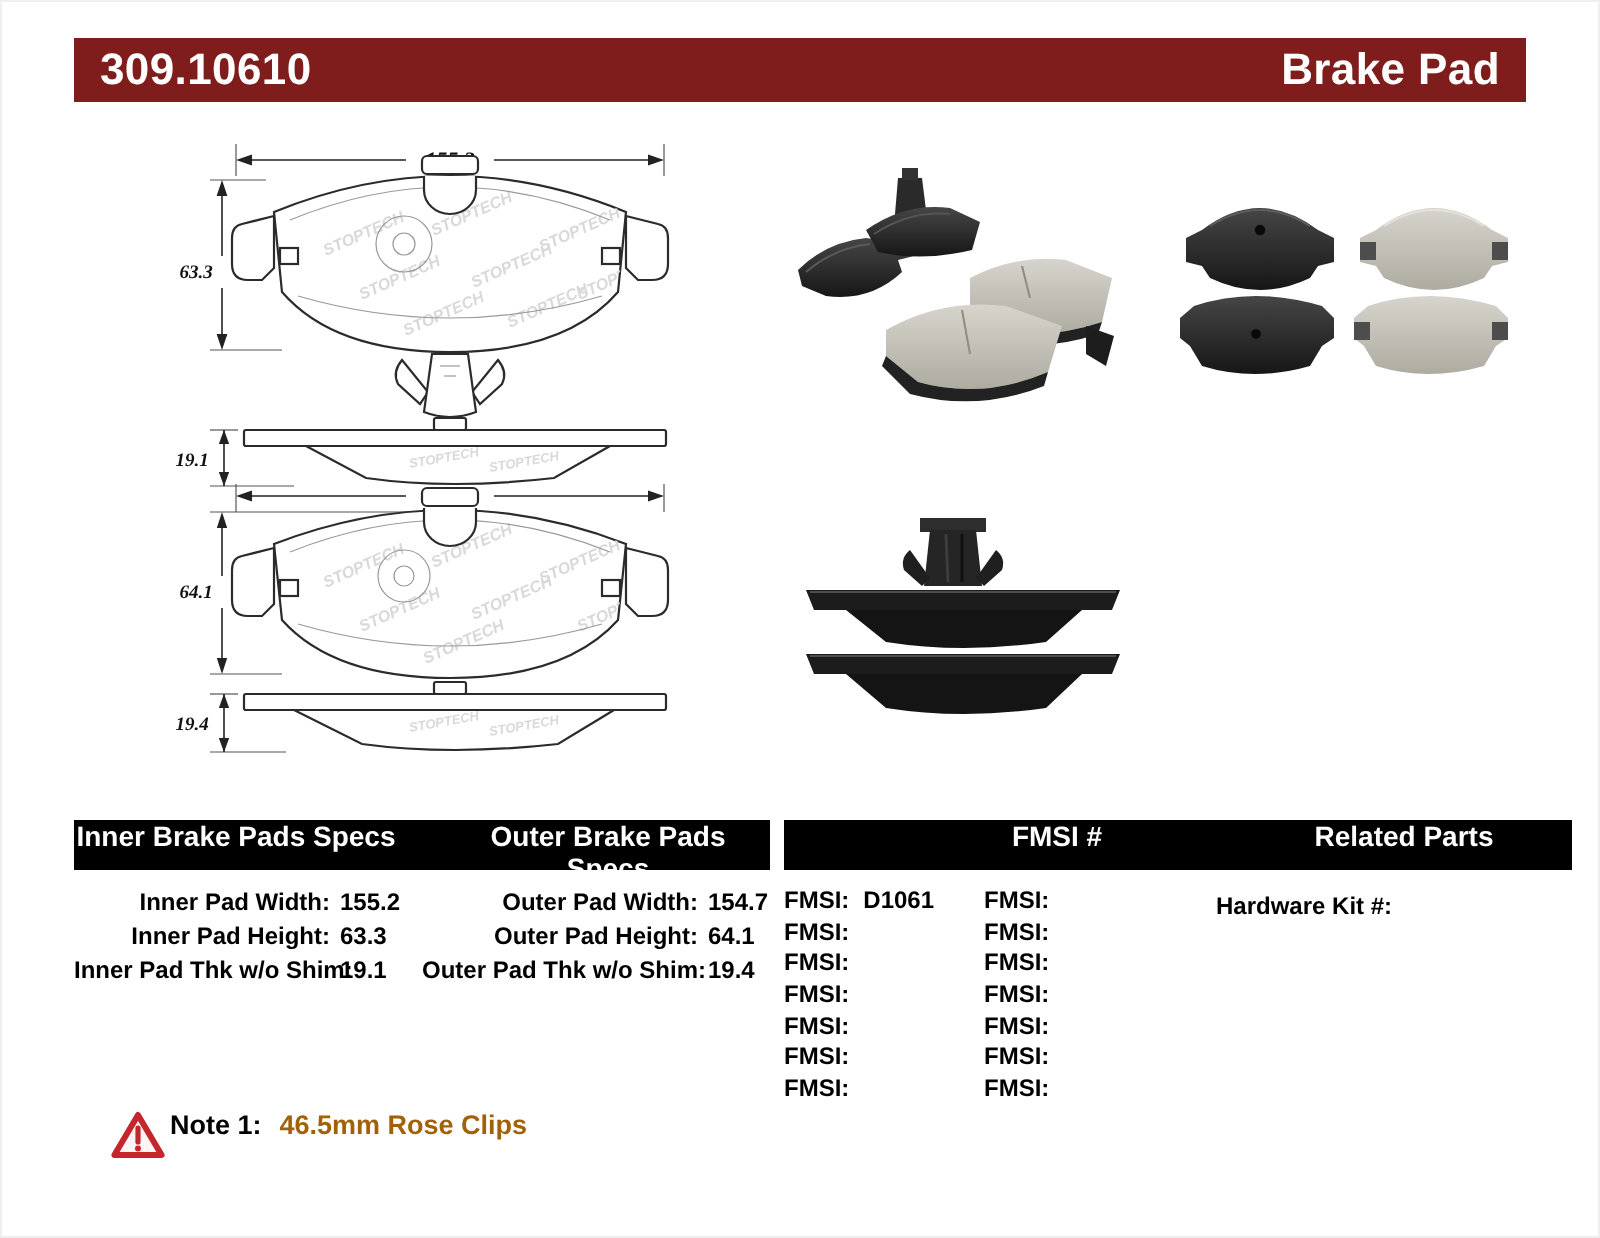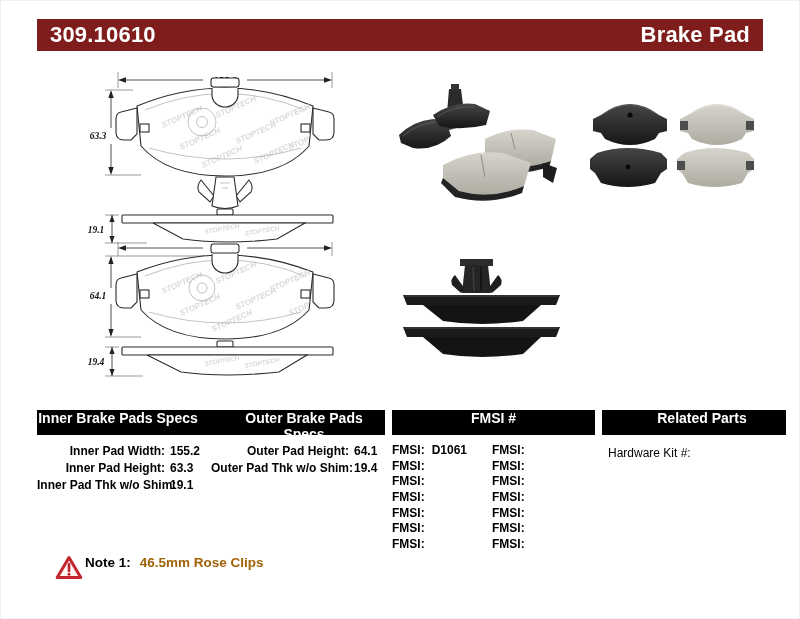--- a/index.html
+++ b/index.html
@@ -26,36 +26,36 @@
        font-size:11px;fill:#111;}
   .dims{font-size:9.5px;}
   .wm{font-family:"Liberation Sans",sans-serif;font-weight:bold;font-style:italic;
       font-size:8px;fill:#d9d9d9;}
   .wms{font-size:6.5px;}
   
   .th{position:absolute;top:410px;height:25px;background:#000;color:#fff;
       font-size:14px;font-weight:bold;display:flex;align-items:flex-start;gap:24px;}
   .specs-th{left:37px;width:348px;}
   .th-half{flex:1;text-align:center;}
-  .fmsi-th{left:392px;width:203px;justify-content:center;}
+  .fmsi-th{left:392px;width:203px;justify-content:center;padding-left:35px;}
   .related-th{left:602px;width:168px;justify-content:center;padding-left:16px;}
   
   .speccol{position:absolute;top:441px;font-size:12px;font-weight:bold;color:#000;}
   .inner-col{left:37px;}
   .outer-col{left:211px;}
   .srow{display:flex;height:17px;align-items:flex-end;white-space:nowrap;}
   .inner-col .slabel{width:128px;text-align:right;}
   .outer-col .slabel{width:138px;text-align:right;}
   .sval{margin-left:5px;}
   .fmsicol{position:absolute;top:442px;font-size:12px;font-weight:bold;color:#000;}
   .c1{left:392px;}
   .c2{left:492px;}
   .frow{height:15.7px;display:flex;align-items:center;}
   .fval{margin-left:7px;}
-  .relcol{position:absolute;left:608px;top:443px;font-size:12px;font-weight:normal;color:#000;}
+  .relcol{position:absolute;left:608px;top:443px;font-size:12px;font-weight:bold;color:#000;}
   
   .warn-icon{position:absolute;left:55px;top:555px;}
   .notes{position:absolute;left:85px;top:553px;font-size:13.5px;font-weight:bold;}
   .nrow{height:18px;display:flex;align-items:center;white-space:nowrap;}
   .nlabel{color:#000;}
   .nval{margin-left:9px;color:#a16207;}
 </style>
 </head>
 <body>
 
@@ -262,20 +262,24 @@
       <span class="sval">63.3</span>
       </div>
     <div class="srow">
       <span class="slabel">Inner Pad Thk w/o Shim:</span>
       <span class="sval">19.1</span>
       </div>
   </div>
 
   <div class="speccol outer-col">
     <div class="srow">
+      <span class="slabel">Outer Pad Width:</span>
+      <span class="sval">154.7</span>
+      </div>
+    <div class="srow">
       <span class="slabel">Outer Pad Height:</span>
       <span class="sval">64.1</span>
       </div>
     <div class="srow">
       <span class="slabel">Outer Pad Thk w/o Shim:</span>
       <span class="sval">19.4</span>
       </div>
   </div>
 
   <div class="fmsicol c1">

